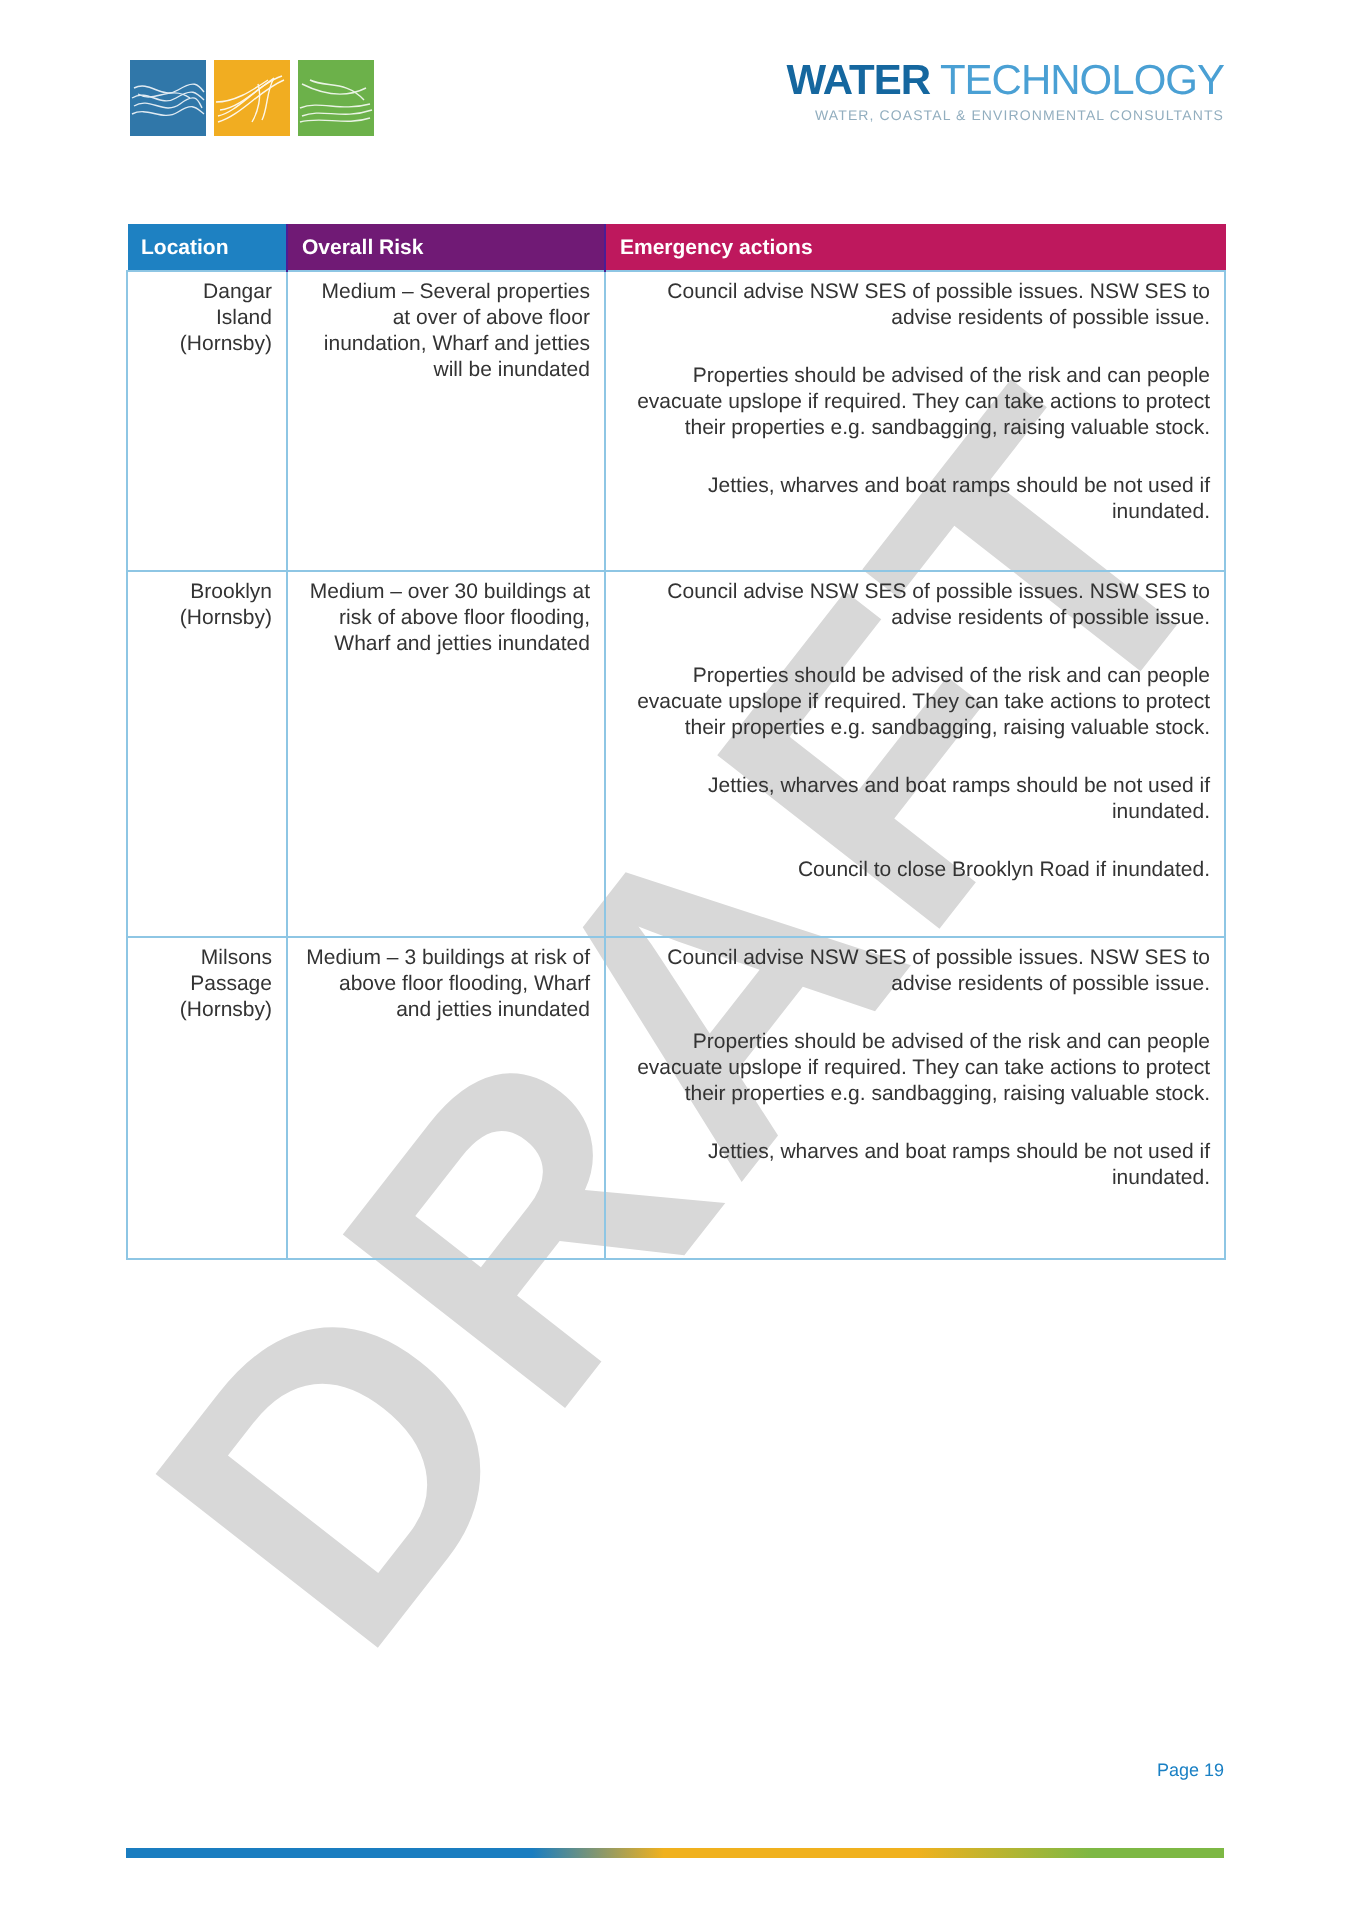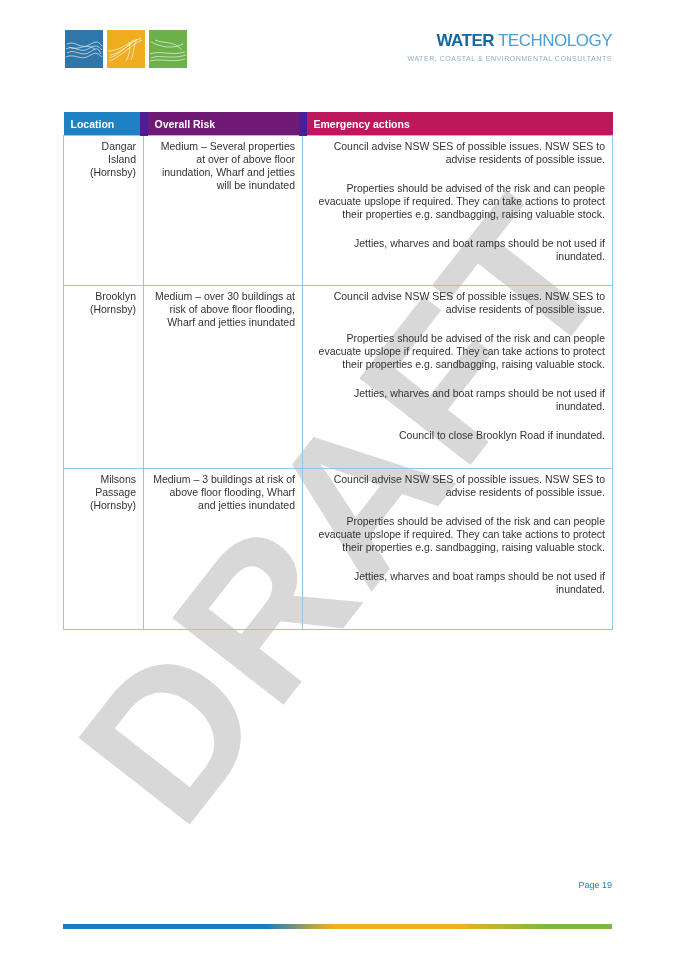--- a/index.html
+++ b/index.html
@@ -25,35 +25,35 @@
     letter-spacing:4px;
     white-space:nowrap;
   }
 
   
   .header { position:absolute; top:30px; left:63px; right:63px; height:42px; z-index:1; }
   .logo { position:absolute; left:2px; top:0; display:flex; gap:4px; }
   .logo .sq { width:38px; height:38px; position:relative; overflow:hidden; }
   .logo .sq svg { position:absolute; inset:0; }
   .brand { position:absolute; right:0; top:0; text-align:right; }
-  .brand-line { font-size:17px; letter-spacing:-0.5px; line-height:22px; white-space:nowrap; }
+  .brand-line { font-size:21px; letter-spacing:-0.5px; line-height:22px; white-space:nowrap; }
   .brand-word1 { font-weight:bold; }
   .brand-tagline { font-size:7px; letter-spacing:0.55px; margin-top:3px; white-space:nowrap; }
 
   
   .doc-table {
     position:absolute; top:112px; left:63px;
     width:549px; border-collapse:collapse;
     z-index:1; background:transparent;
     table-layout:fixed;
   }
   .doc-table th {
     color:#ffffff; font-size:10.5px; font-weight:bold;
     text-align:left; padding:5px 7px;
-    border-right:8px solid #4c1d95;
+    border-right:1px solid #4c1d95;
     height:13px;
   }
   .doc-table th:last-child { border-right:none; }
   .doc-table td {
     border:1px solid #8ec6e4;
     vertical-align:top;
     padding:4px 7px;
     font-size:10.5px; line-height:13px; color:#333333;
     word-wrap:break-word;
     text-align:right;

